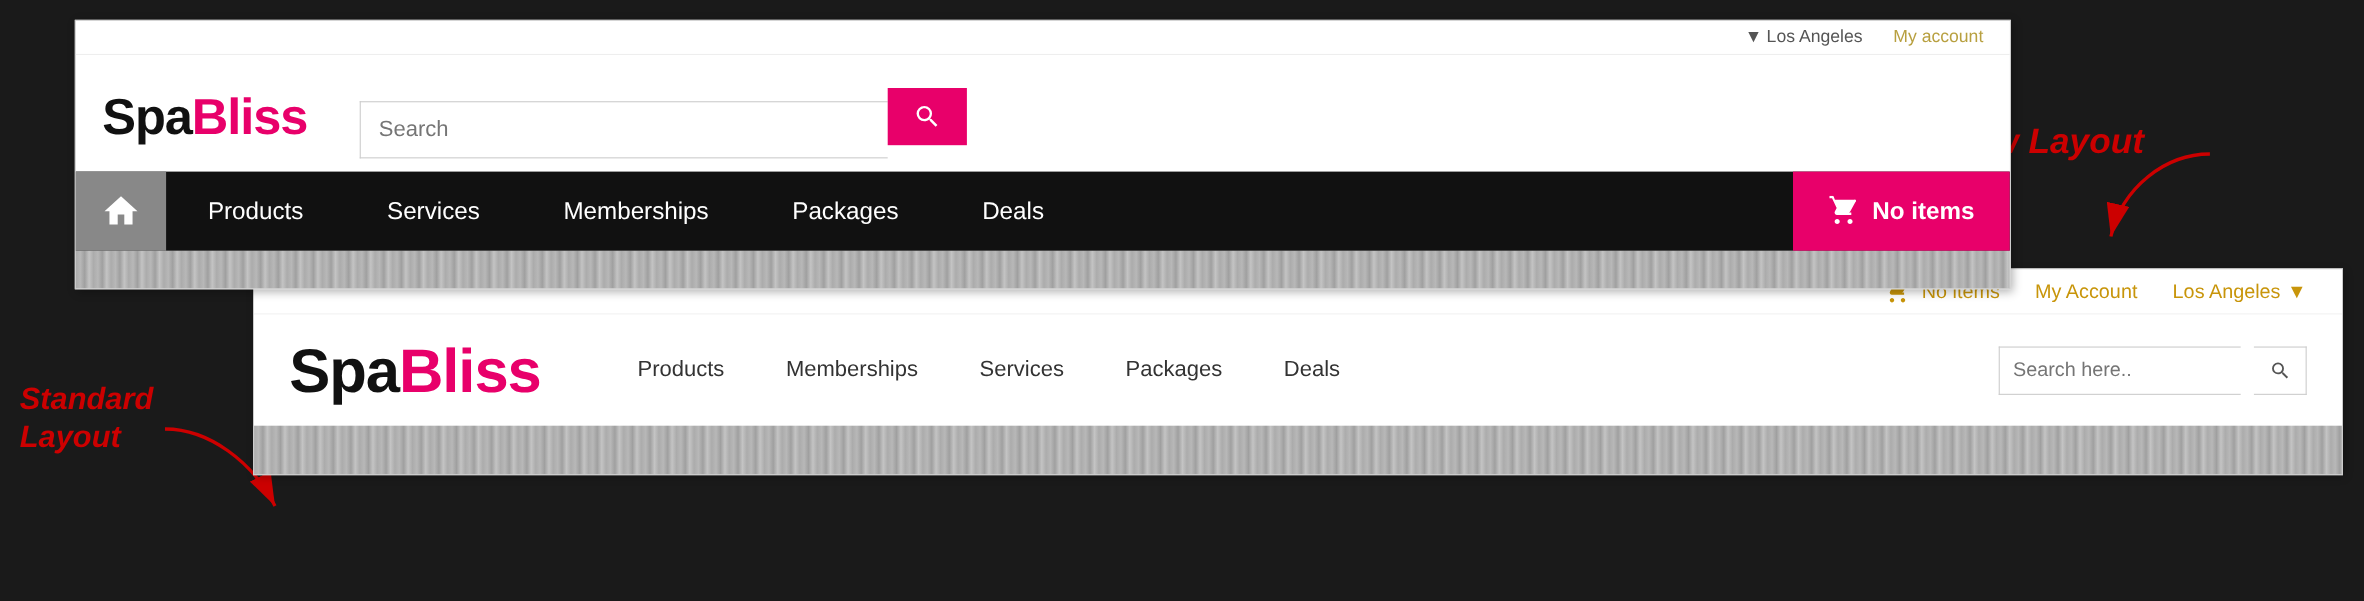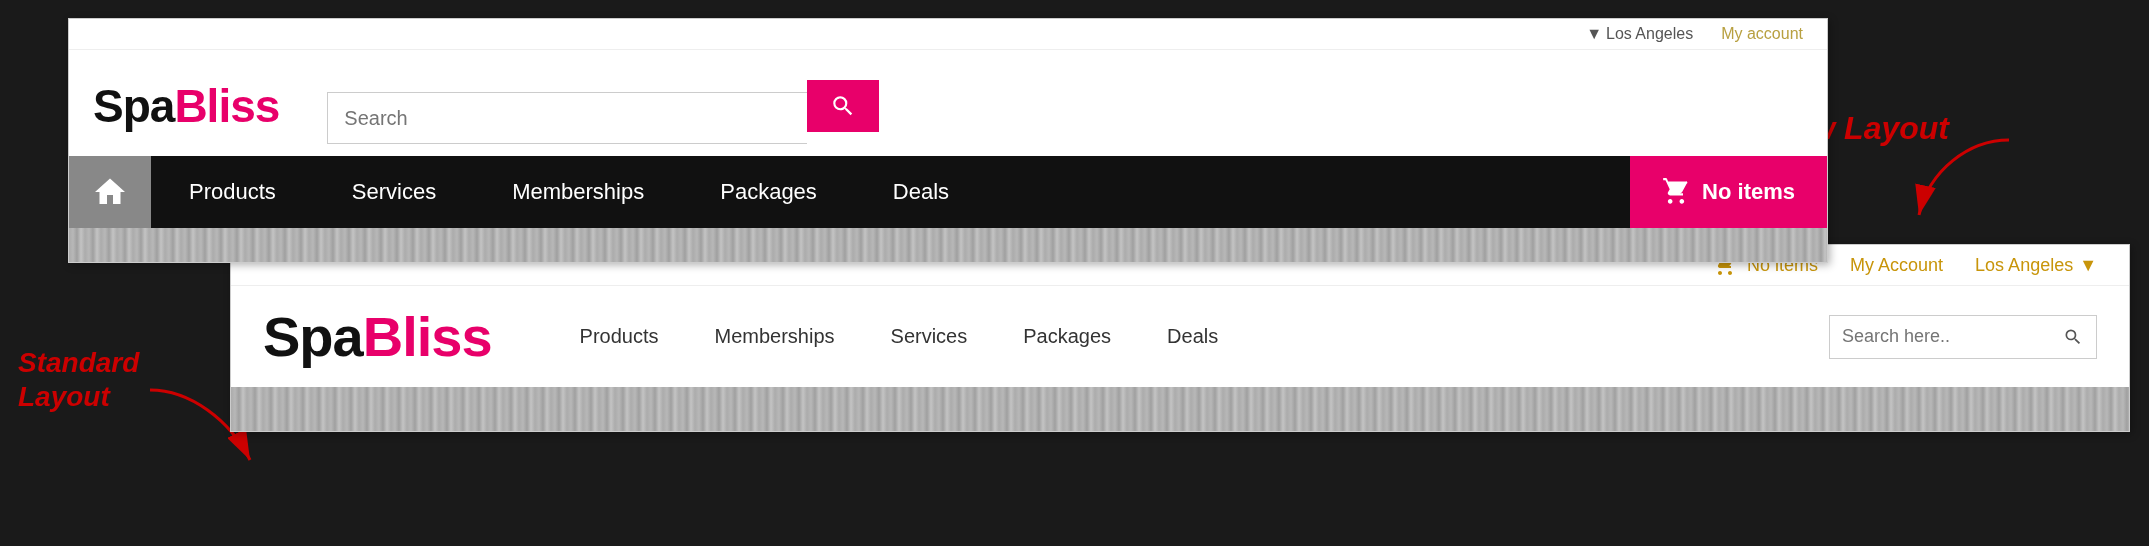--- a/index.html
+++ b/index.html
@@ -242,20 +242,21 @@
       font-size: 20px;
       font-weight: 500;
       padding: 0 28px;
       cursor: pointer;
       white-space: nowrap;
     }
     .standard-search-wrap {
       display: flex;
       align-items: center;
       margin-left: auto;
+      gap: 12px;
     }
     .standard-search-input {
       width: 220px;
       height: 44px;
       border: 1px solid #ccc;
       border-right: none;
       padding: 0 12px;
       font-size: 18px;
       color: #aaa;
       outline: none;

